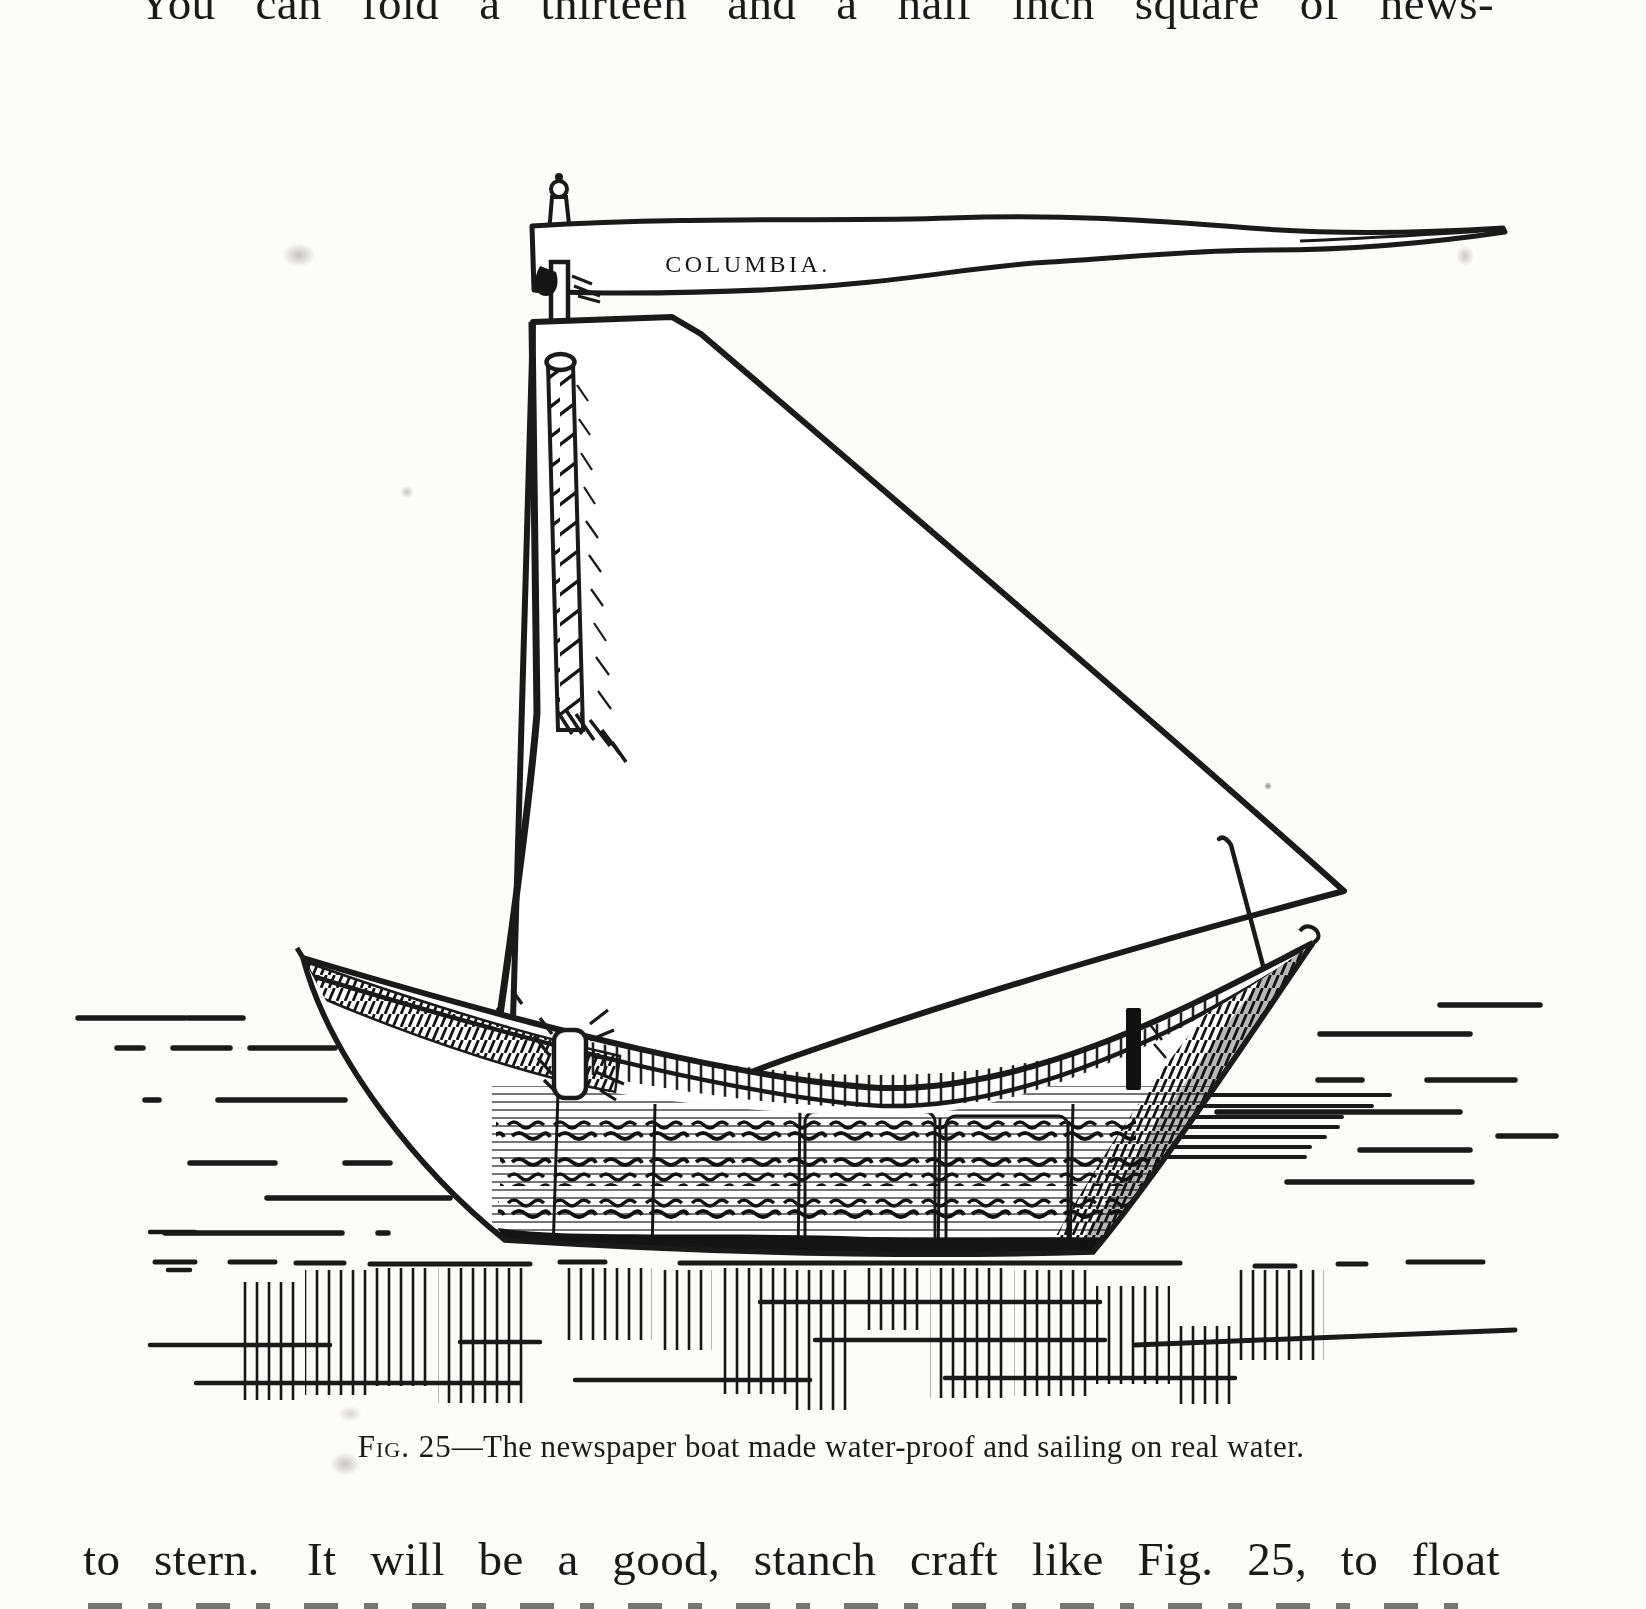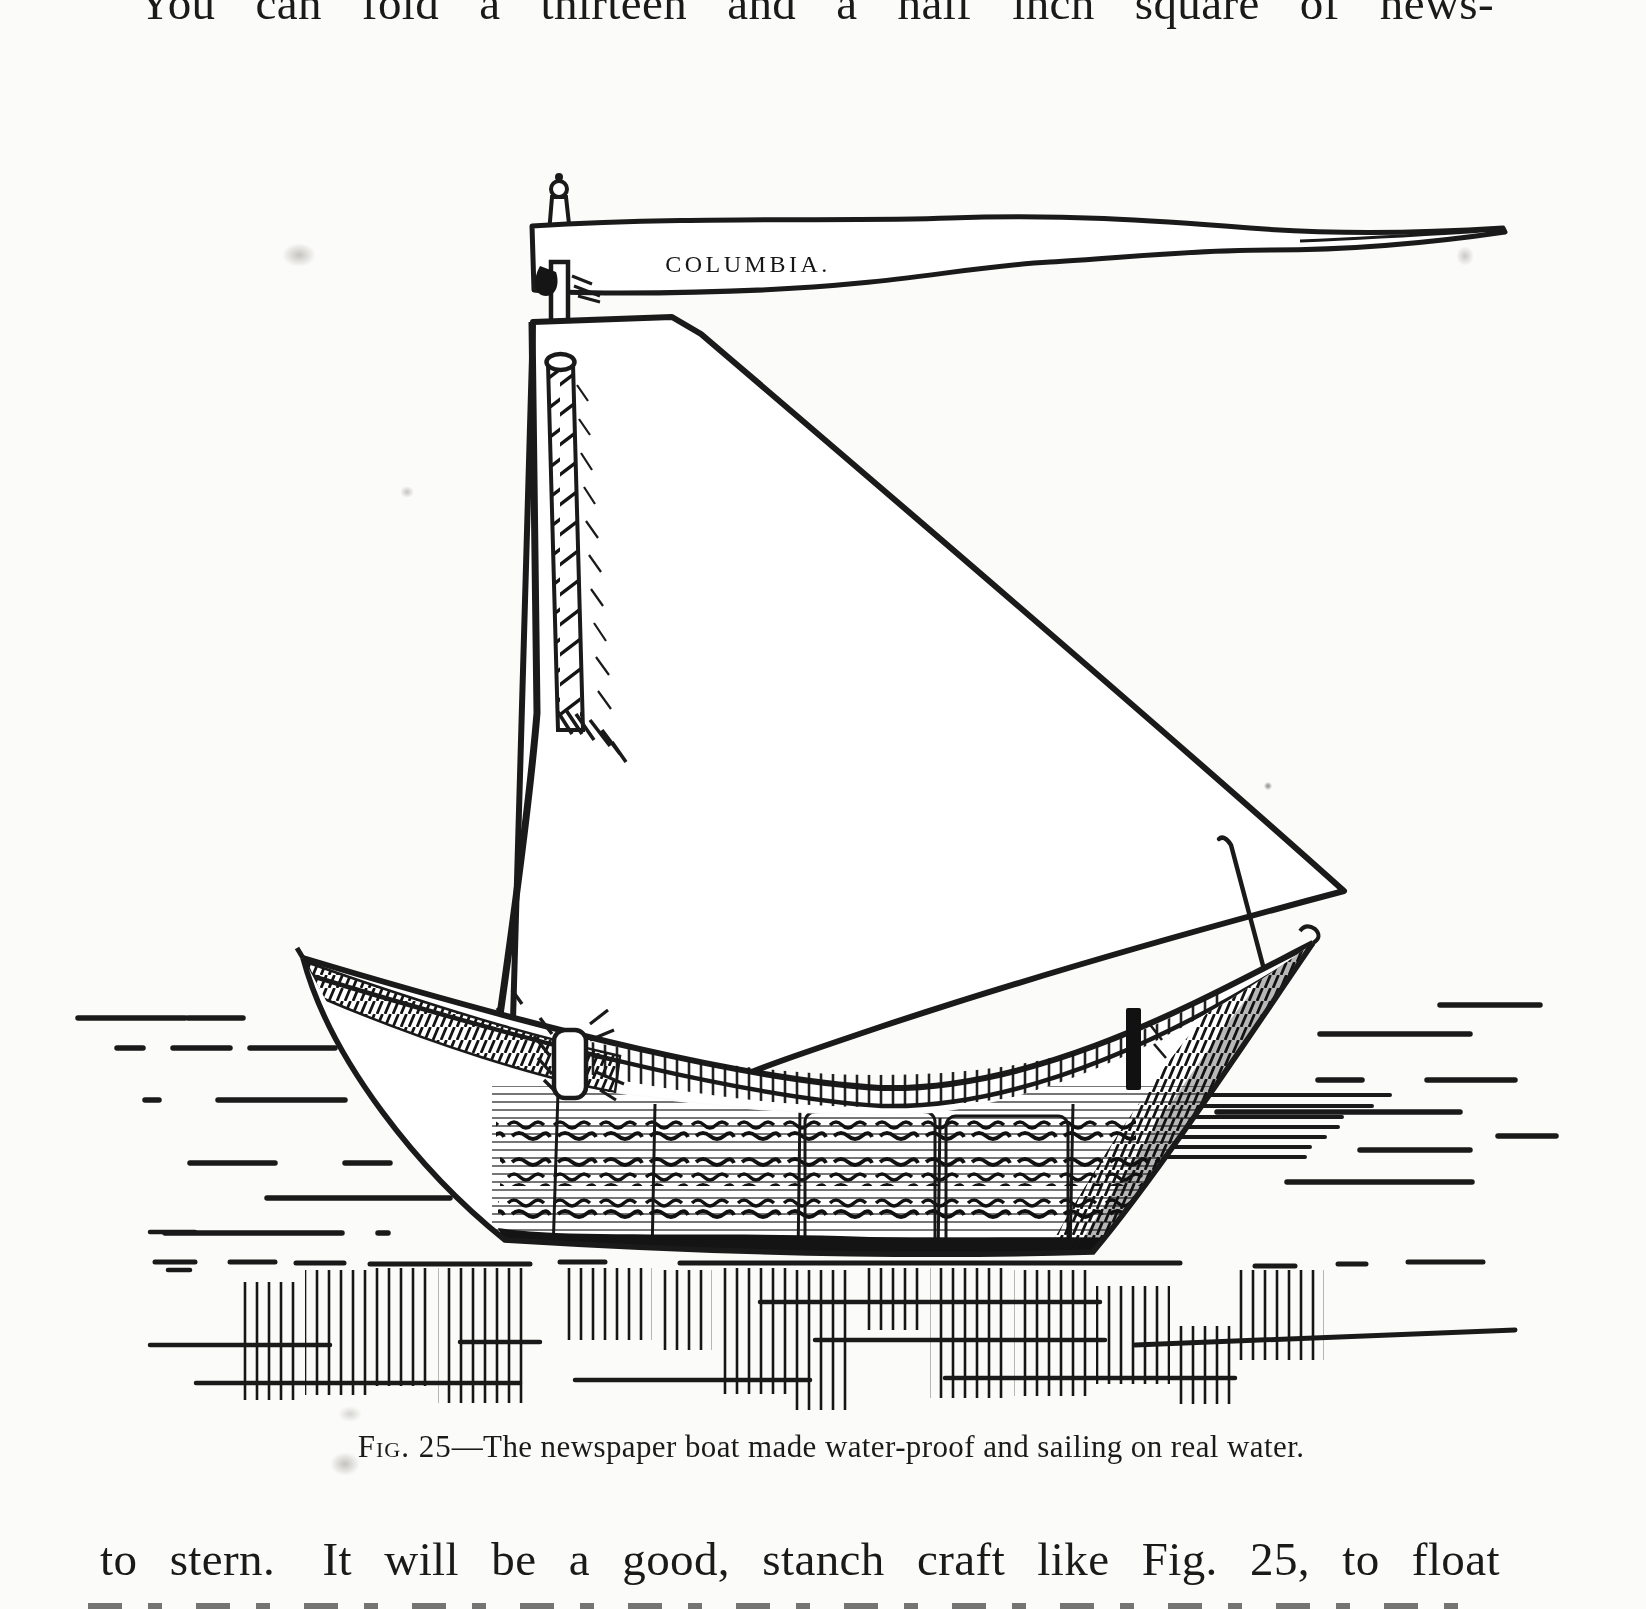--- a/index.html
+++ b/index.html
@@ -5,21 +5,21 @@
   html,body{margin:0;padding:0;}
   body{
     width:1646px;height:1609px;position:relative;overflow:hidden;
     background:#fbfbf9;color:#1a1a1a;
     font-family:"Liberation Serif","DejaVu Serif",serif;
   }
   .ptext{position:absolute;font-size:47px;line-height:62px;letter-spacing:.4px;}
   .jline{text-align:justify;text-align-last:justify;}
   .indent{text-indent:50px;}
   #para-top{top:-28px;left:88px;right:152px;}
-  #para-bottom{top:1528px;left:100px;right:146px;}
+  #para-bottom{top:1528px;left:83px;right:146px;}
   #caption{
     position:absolute;top:1429px;left:0;width:100%;text-align:center;
     font-size:31px;letter-spacing:.4px;margin-left:8px;
   }
   .figno{font-variant:small-caps;letter-spacing:1px;}
   #figure-svg{position:absolute;left:0;top:0;}
   .smudge{position:absolute;border-radius:50%;pointer-events:none;}
   #cutoff-line{
     position:absolute;left:88px;bottom:-1px;width:1390px;height:7px;opacity:.6;
     background:repeating-linear-gradient(90deg,#1a1a1a 0 34px,transparent 34px 60px,#1a1a1a 60px 74px,transparent 74px 108px);

